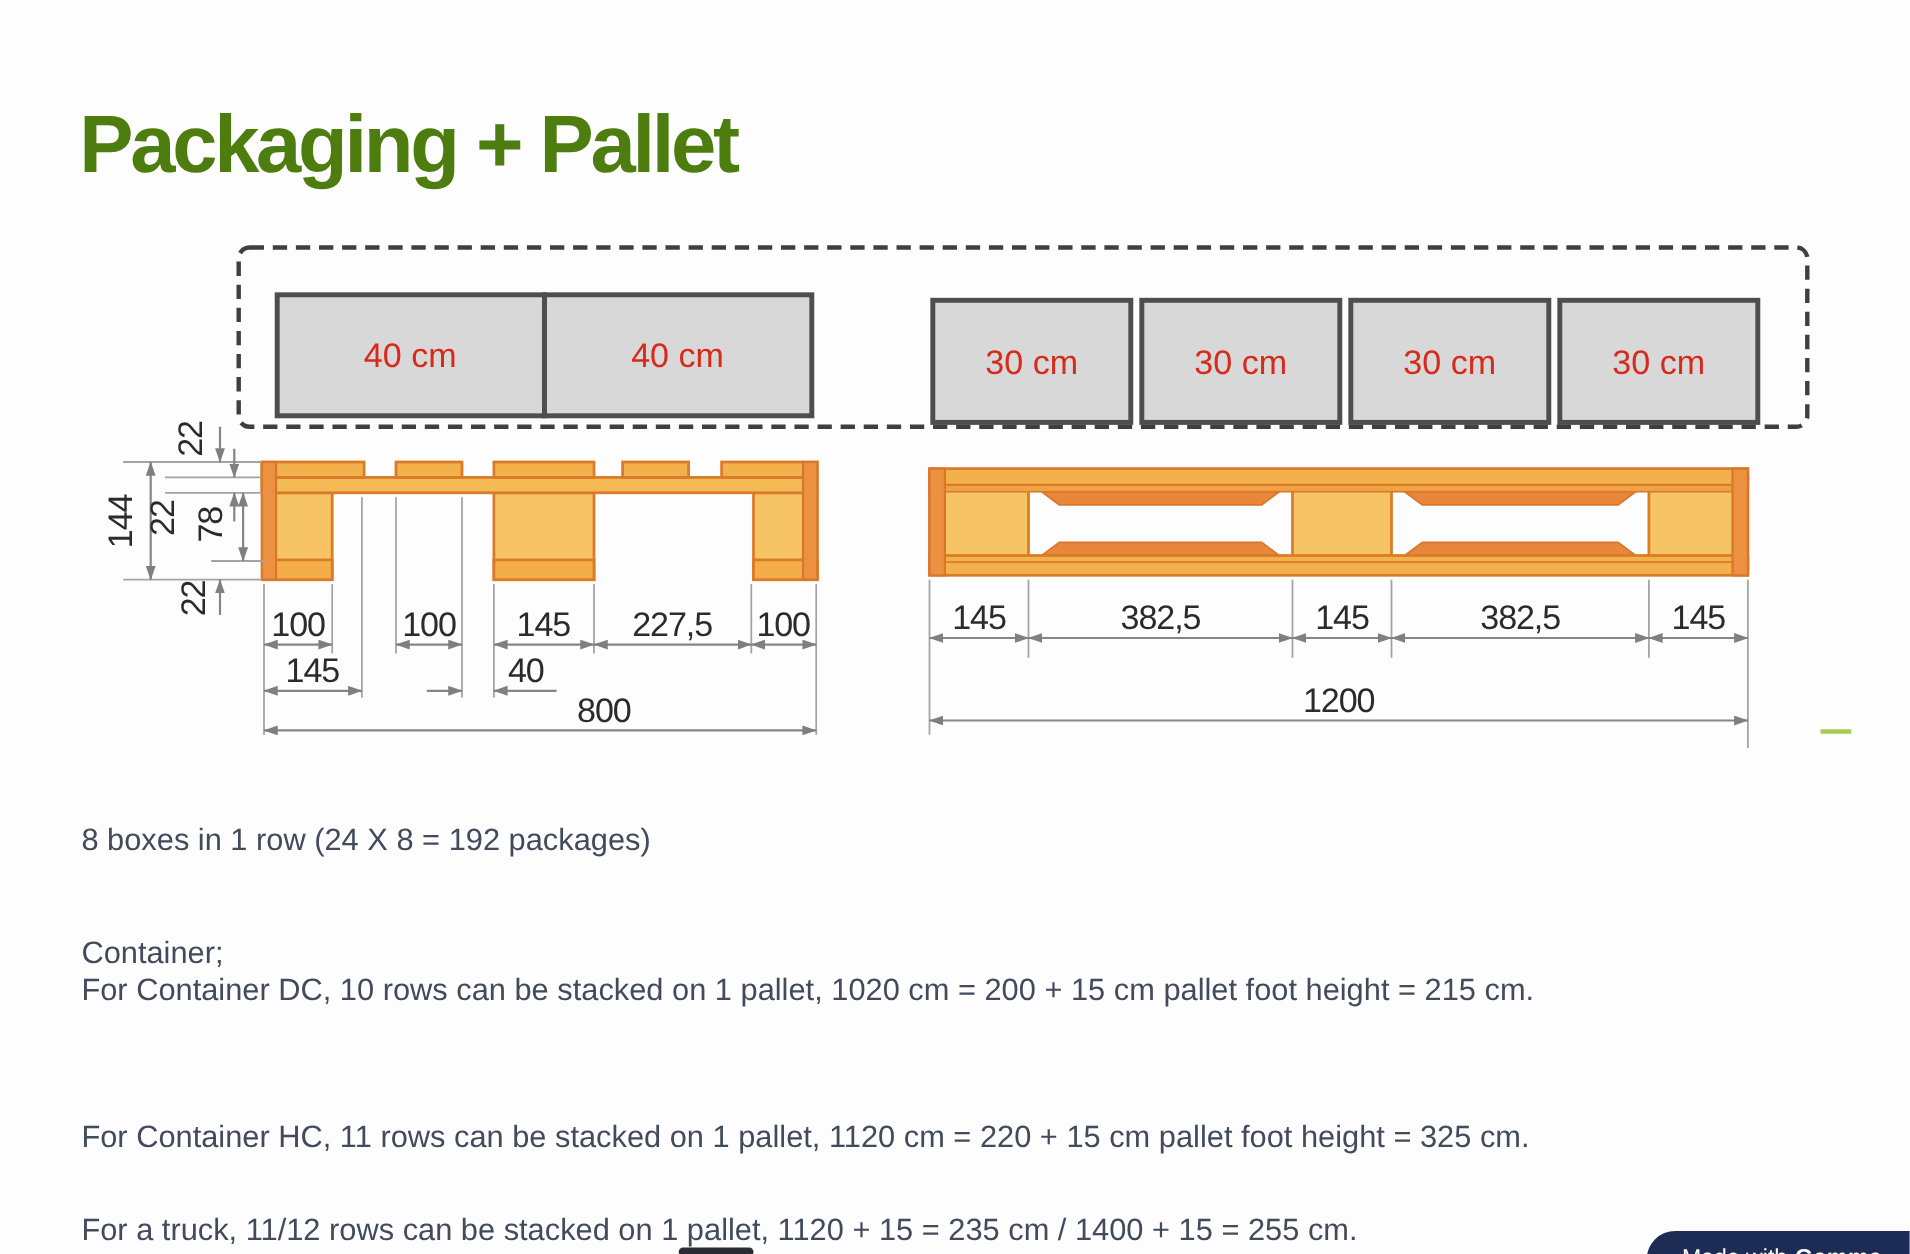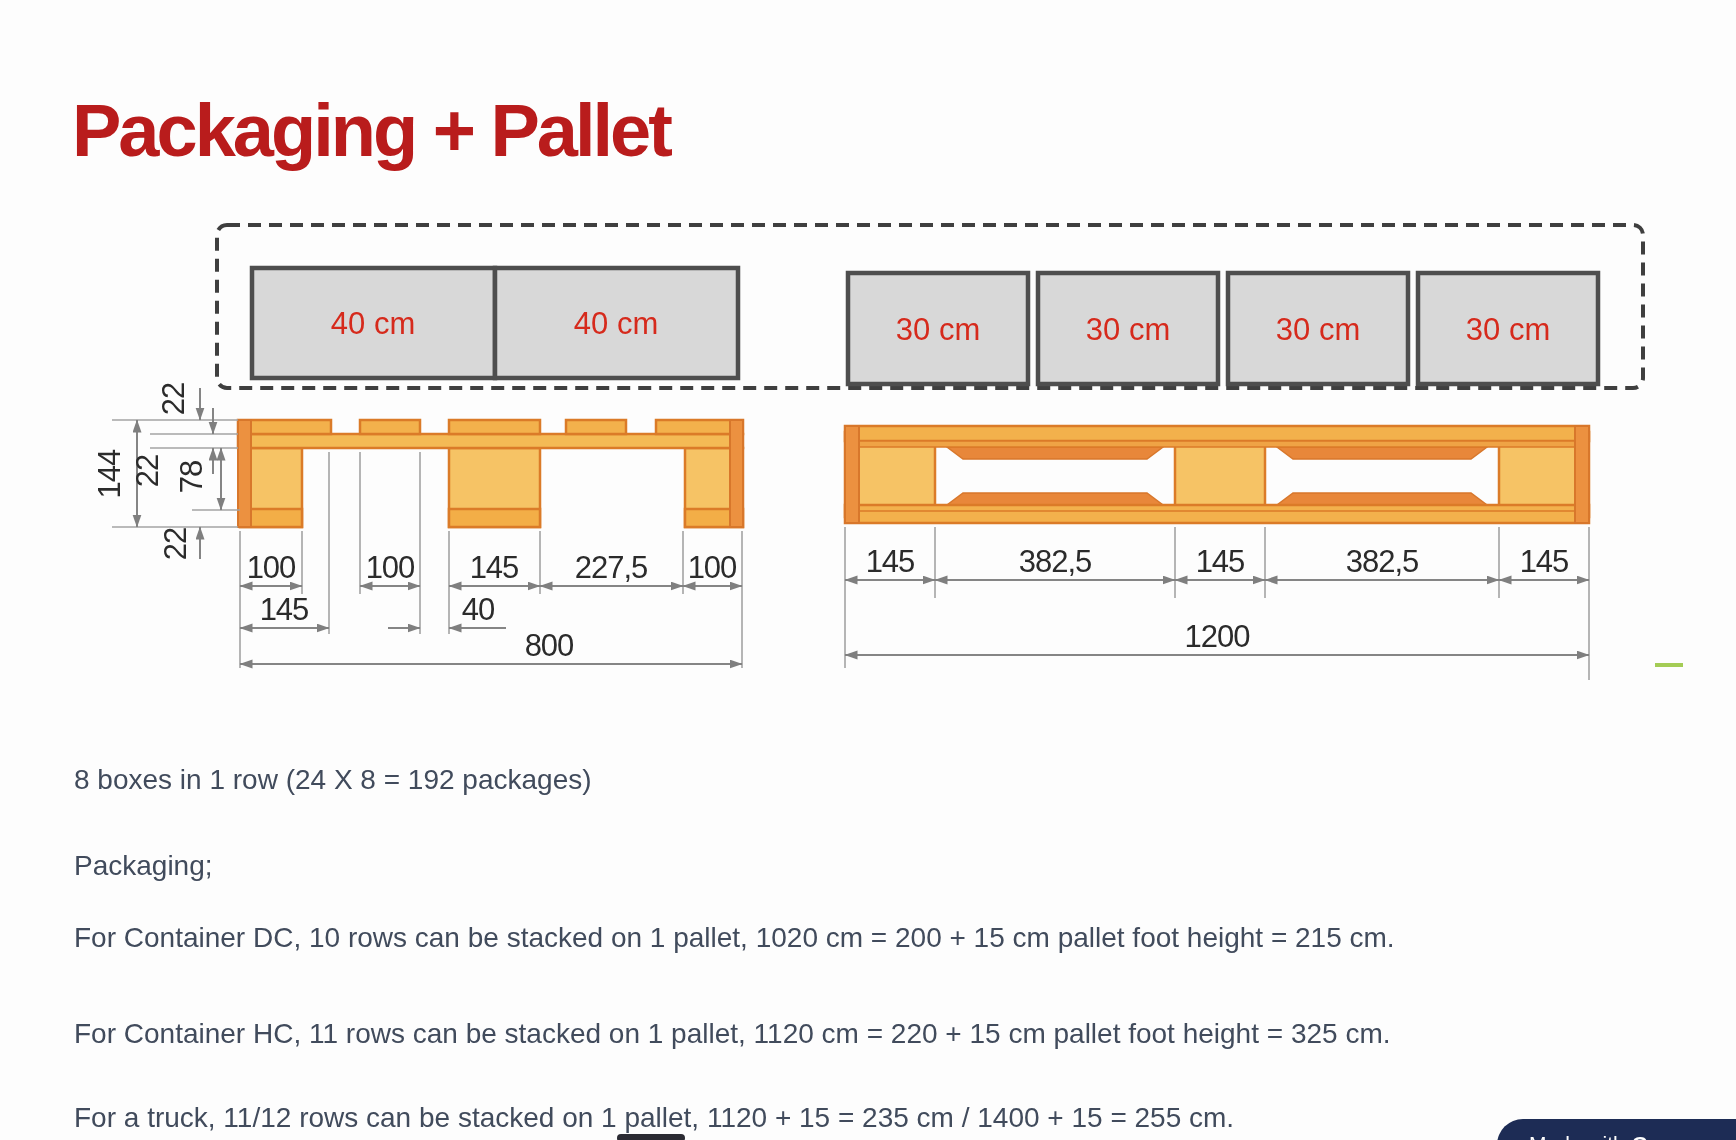--- a/index.html
+++ b/index.html
@@ -2,29 +2,29 @@
 <html><head>
 <meta charset="utf-8">
 <style>
   html,body{margin:0;padding:0;}
   body{
     width:1736px;height:1140px;overflow:hidden;position:relative;
     background:#fdfdfd;font-family:"Liberation Sans",sans-serif;
   }
   .page-title{
     position:absolute;left:72px;top:38px;
-    font-size:74px;font-weight:800;letter-spacing:-3px;color:#b91c1c;
+    font-size:74px;font-weight:800;letter-spacing:-3px;color:#4d7c0f;
     white-space:nowrap;
   }
   .note{
     position:absolute;left:74px;font-size:28px;color:#414b5c;white-space:nowrap;
   }
-  #note-0{top:748px;margin-top:16px;}
+  #note-0{top:732px;margin-top:16px;}
   #note-1{top:822px;}
-  #note-2{top:894px;}
+  #note-2{top:856px;}
   #note-3{top:990px;}
   #note-4{top:1074px;}
   svg.diagram{position:absolute;left:0;top:0;}
   svg .dimline{stroke:#858585;stroke-width:2;fill:none;}
   svg .extline{stroke:#a3a3a3;stroke-width:1.6;fill:none;}
   svg .dimtxt{
     font-family:"Liberation Sans",sans-serif;font-size:31px;fill:#2b2b2b;
     letter-spacing:-1px;text-anchor:middle;
   }
   svg .redlbl{
@@ -185,21 +185,21 @@
     <text class="dimtxt" x="1382" y="572">382,5</text>
     <text class="dimtxt" x="1544" y="572">145</text>
     <path class="dimline" d="M845 655 L1589 655" marker-start="url(#ar)" marker-end="url(#ar)"></path>
     <text class="dimtxt" x="1217" y="647">1200</text>
   </g>
 
   <line x1="1655" y1="665" x2="1683" y2="665" stroke="#a4cc55" stroke-width="4"></line>
 </svg>
 
 <p class="note" id="note-0">8 boxes in 1 row (24 X 8 = 192 packages)</p>
-<p class="note" id="note-1">Packaging;</p>
+<p class="note" id="note-1">Container;</p>
 <p class="note" id="note-2">For Container DC, 10 rows can be stacked on 1 pallet, 1020 cm = 200 + 15 cm pallet foot height = 215 cm.</p>
 <p class="note" id="note-3">For Container HC, 11 rows can be stacked on 1 pallet, 1120 cm = 220 + 15 cm pallet foot height = 325 cm.</p>
 <p class="note" id="note-4">For a truck, 11/12 rows can be stacked on 1 pallet, 1120 + 15 = 235 cm / 1400 + 15 = 255 cm.</p>
 
 <div class="bottom-artifact"></div>
 
 <div class="made-badge">
   <span>Made with</span>
   <span class="brand">Gamma</span>
 </div>

